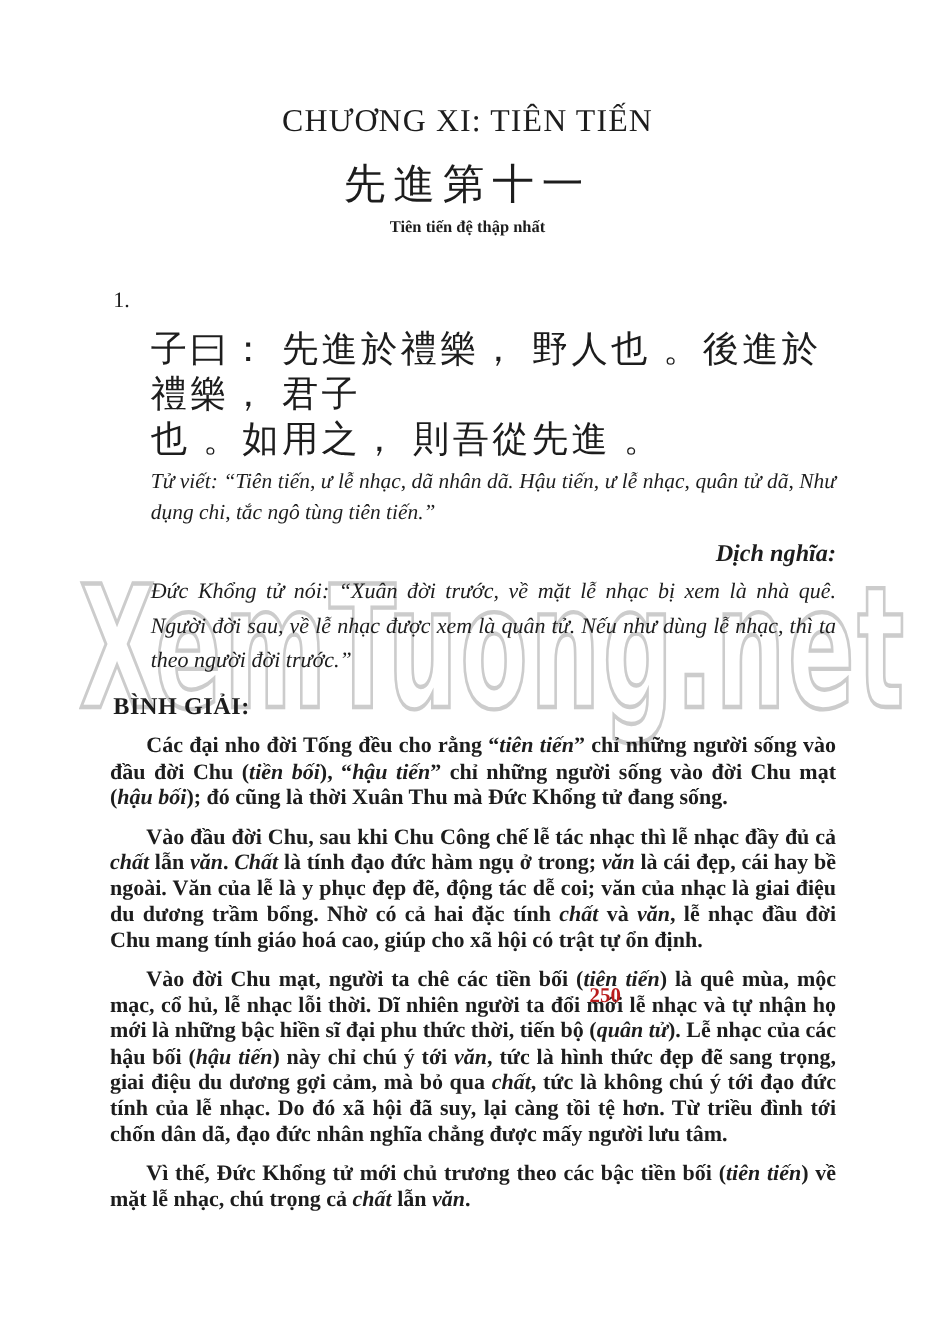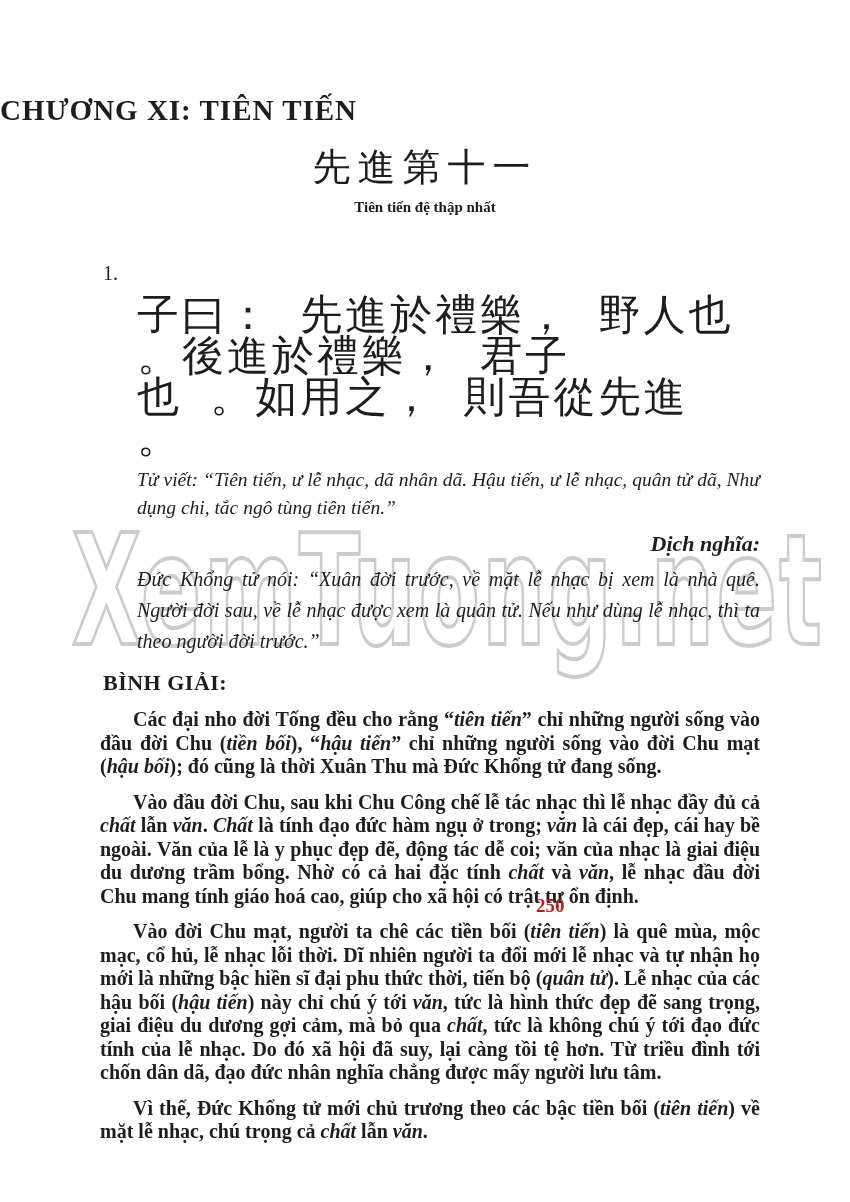--- a/index.html
+++ b/index.html
@@ -15,40 +15,40 @@
     font-family:"DejaVu Sans",sans-serif; font-weight:700;
     font-size:154px; line-height:1; letter-spacing:4px; white-space:nowrap;
     color:#ffffff; -webkit-text-stroke:4px #cccccc;
     transform:scaleX(0.58); transform-origin:left top;
   }
 
   .content { position:relative; z-index:1; }
 
   .chapter-title {
     position:absolute; left:0; top:94px; width:100%; margin:0;
-    font-size:29px; font-weight:700; letter-spacing:1px;
+    text-align:center; font-size:29px; font-weight:400; letter-spacing:1px;
   }
   .chinese-title {
     position:absolute; left:0; top:142px; width:100%;
     text-align:center; font-size:38px; letter-spacing:7px;
     font-family:Liberation Sans, sans-serif;
   }
   .subtitle {
     position:absolute; left:0; top:199px; width:100%;
     text-align:center; font-size:15px; font-weight:700;
   }
 
   .body { position:absolute; left:100px; top:262px; width:660px; }
 
   .section-number { font-size:20px; margin-left:3px; }
 
   .chinese-text {
-    margin:13px 0 4px 37px; font-size:42px; line-height:41px;
+    margin:13px 0 4px 37px; font-size:33px; line-height:41px;
     letter-spacing:3px; white-space:pre-line;
-    font-family:Liberation Mono, monospace;
+    font-family:Liberation Serif, serif;
   }
   .transliteration {
     margin:2px 0 0 37px; font-style:italic; font-size:19.5px;
     line-height:28px; text-align:justify;
   }
   .heading-italic {
     margin:9px 0 0 3px; font-size:22px; font-style:italic; font-weight:700;text-align:right;
   }
   .translation {
     margin:7px 0 0 37px; font-style:italic; font-size:20px;

